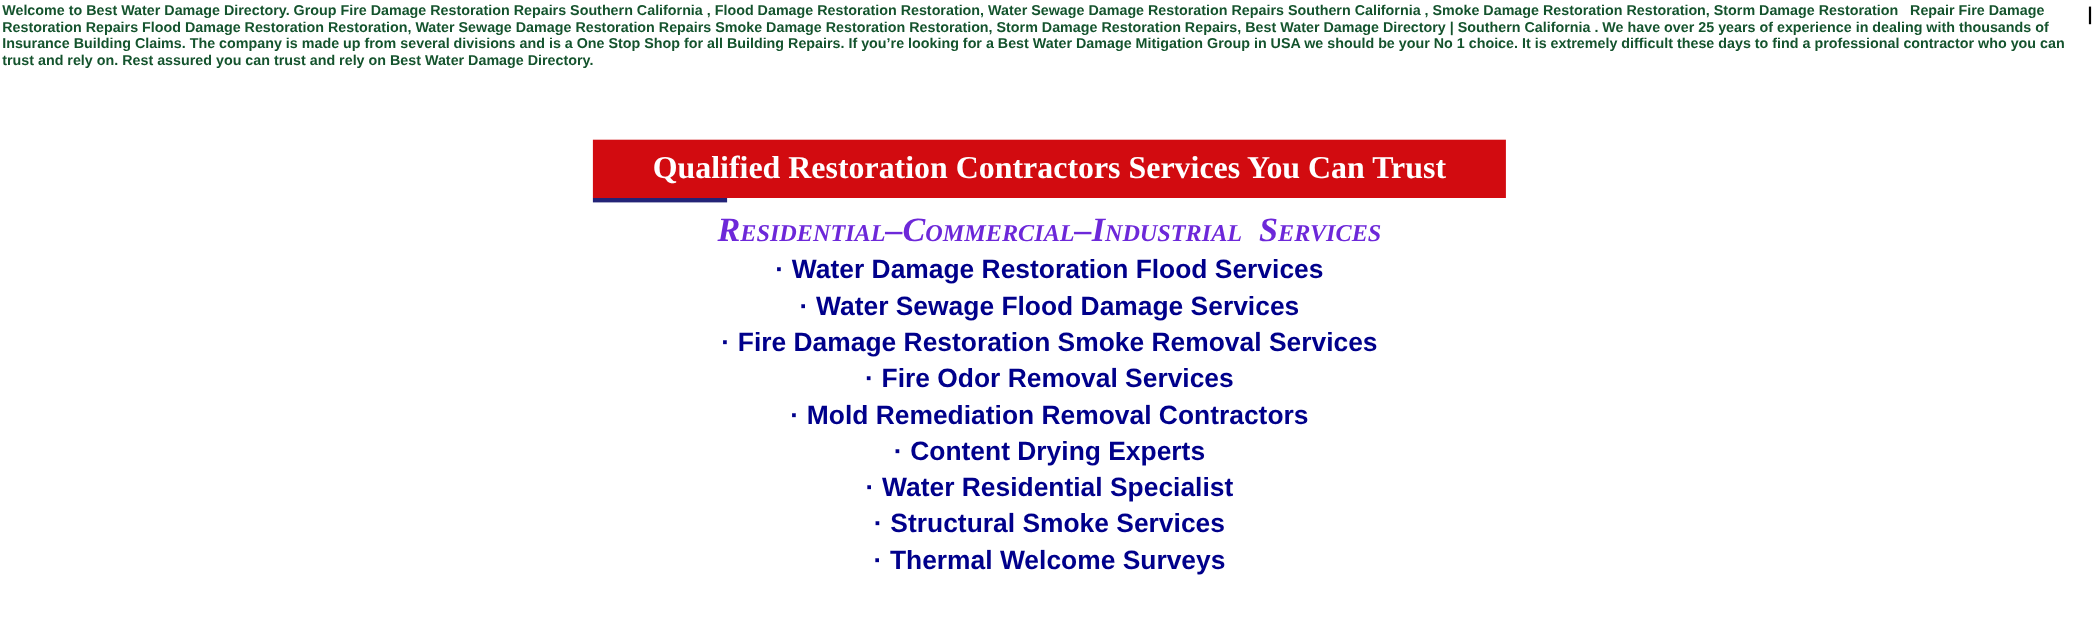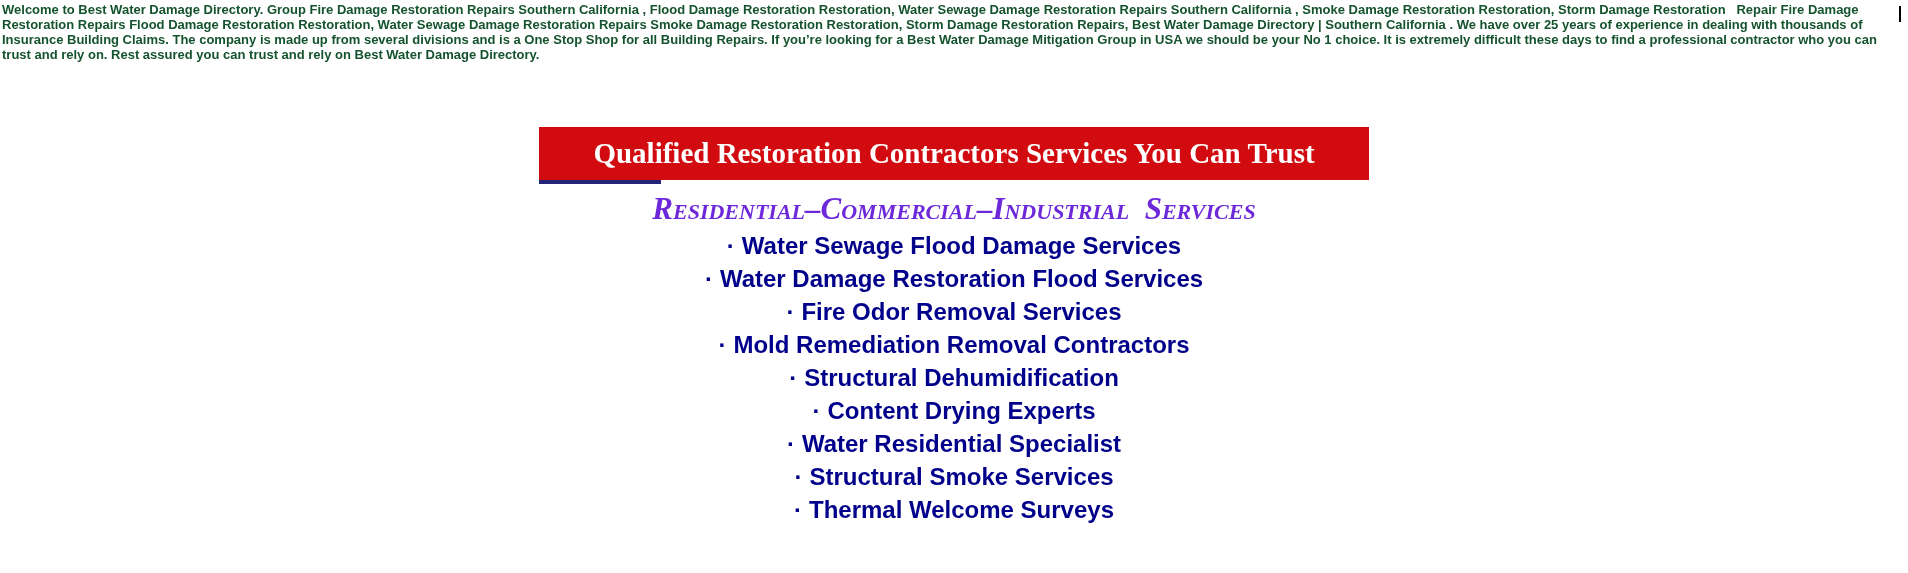--- a/index.html
+++ b/index.html
@@ -96,33 +96,33 @@
     <div class="banner">
       <span>Qualified Restoration Contractors Services You Can Trust</span>
       <div class="banner-underline"></div>
     </div>
   </div>
 
   <div class="services-heading">Residential–Commercial–Industrial&nbsp; Services</div>
 
   <div class="services-list">
     <div class="service-item">
+      <span class="bullet">·</span><a>Water Damage Restoration Flood Services</a>
+    </div>
+    <div class="service-item">
       <span class="bullet">·</span><a>Water Sewage Flood Damage Services</a>
     </div>
     <div class="service-item">
-      <span class="bullet">·</span><a>Water Damage Restoration Flood Services</a>
+      <span class="bullet">·</span><a>Fire Damage Restoration Smoke Removal Services</a>
     </div>
     <div class="service-item">
       <span class="bullet">·</span><a>Fire Odor Removal Services</a>
     </div>
     <div class="service-item">
       <span class="bullet">·</span><a>Mold Remediation Removal Contractors</a>
-    </div>
-    <div class="service-item">
-      <span class="bullet">·</span><a>Structural Dehumidification</a>
     </div>
     <div class="service-item">
       <span class="bullet">·</span><a>Content Drying Experts</a>
     </div>
     <div class="service-item">
       <span class="bullet">·</span><a>Water Residential Specialist</a>
     </div>
     <div class="service-item">
       <span class="bullet">·</span><a>Structural Smoke Services</a>
     </div>

